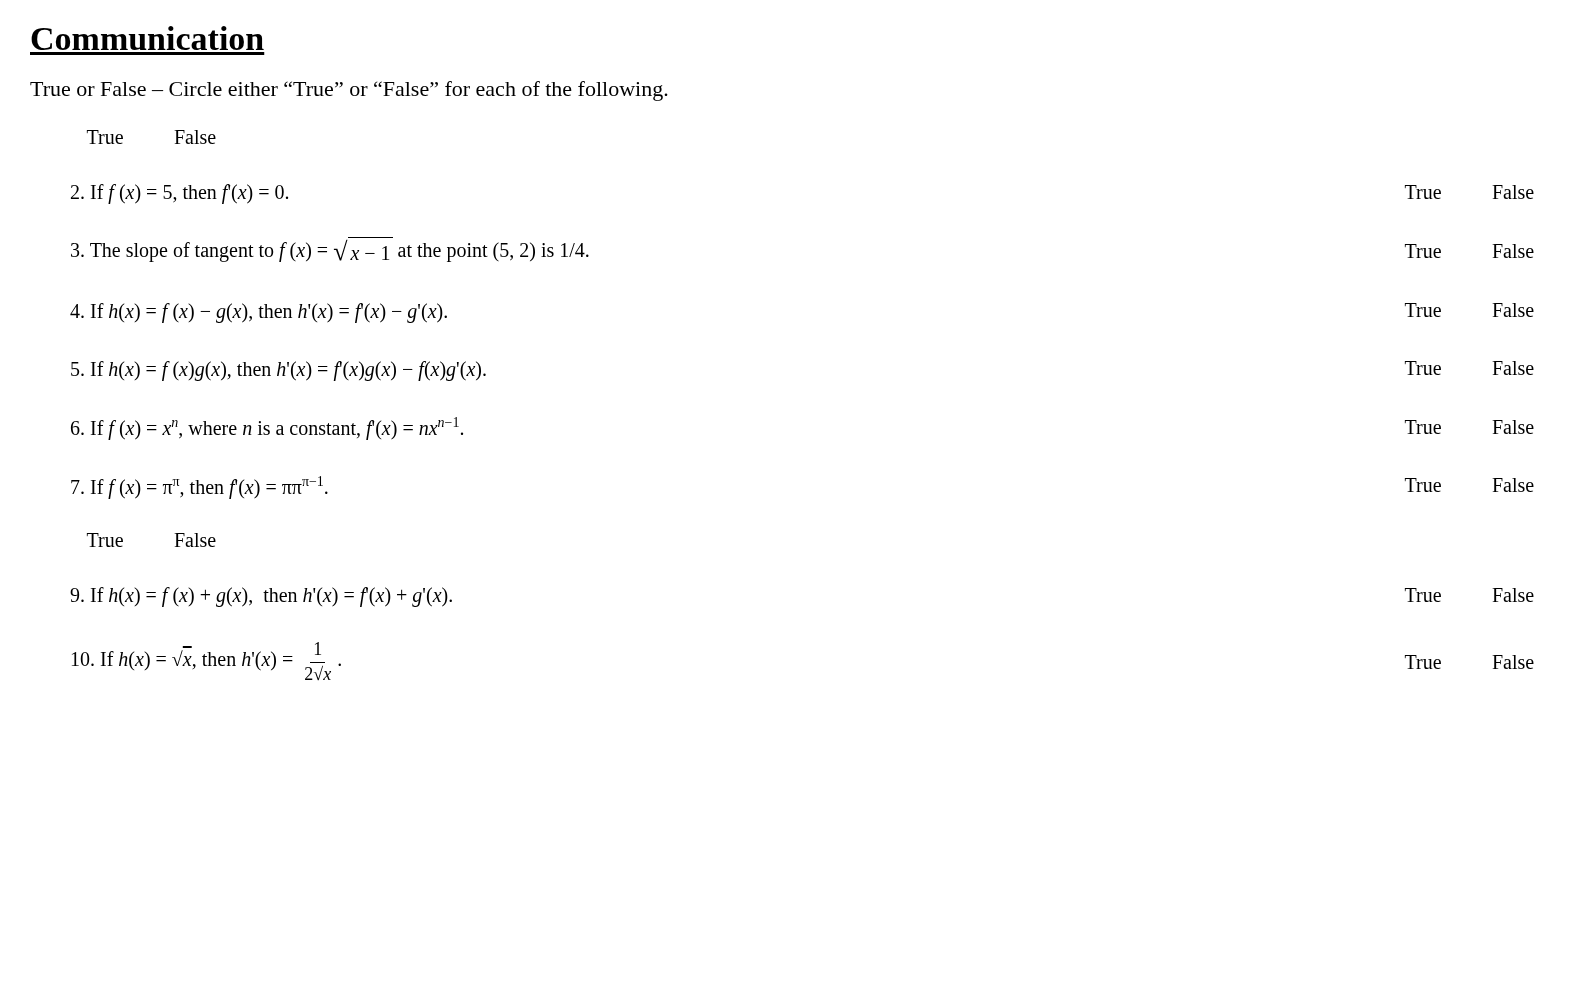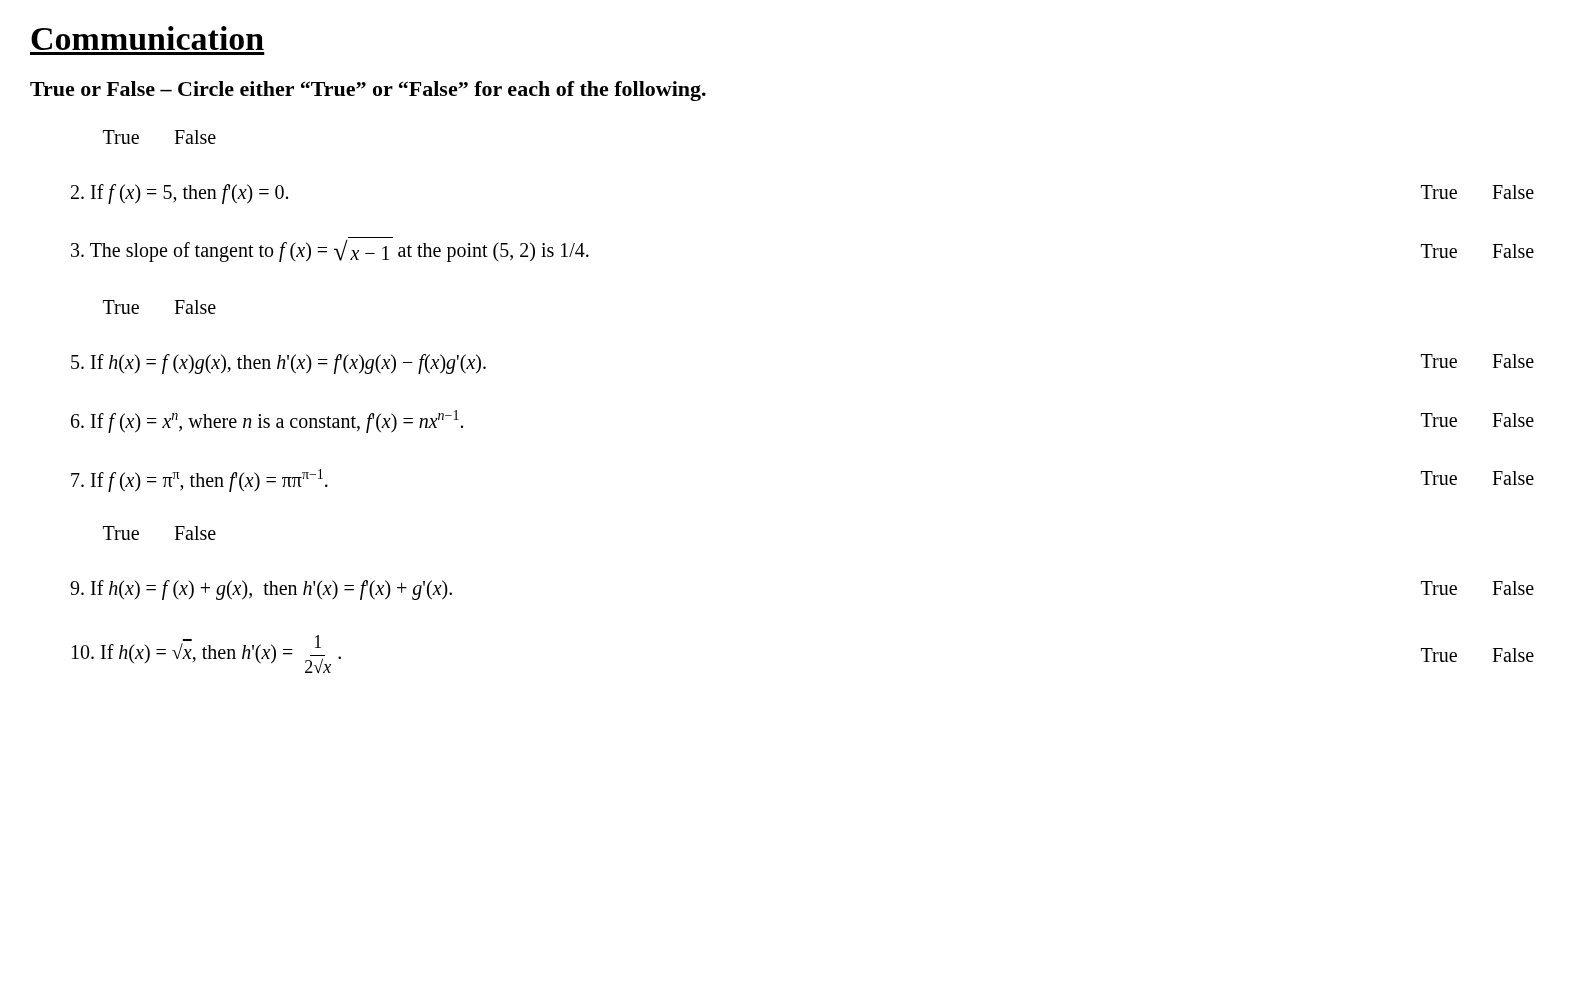--- a/index.html
+++ b/index.html
@@ -20,21 +20,21 @@
 
     .section-title {
       font-size: 34px;
       font-weight: bold;
       text-decoration: underline;
       margin-bottom: 18px;
     }
 
     .instructions {
       font-size: 22px;
-      font-weight: bold;
+      font-weight: normal;
       margin-bottom: 10px;
     }
 
     .questions-container {
       width: 100%;
     }
 
     .question-row {
       display: flex;
       align-items: center;
@@ -44,21 +44,21 @@
     }
 
     .question-text {
       flex: 1;
       font-size: 20px;
       line-height: 1.5;
     }
 
     .true-false {
       display: flex;
-      gap: 24px;
+      gap: 40px;
       min-width: 160px;
       justify-content: flex-end;
       padding-right: 10px;
     }
 
     .tf-label {
       font-size: 20px;
       min-width: 50px;
       text-align: center;
     }
@@ -93,20 +93,21 @@
       <div class="question-text">3. The slope of tangent to <i>f</i> (<i>x</i>) = <span style="display:inline-flex;align-items:center;vertical-align:middle;">
           <span style="font-size:1.3em;line-height:1;">√</span>
           <span style="border-top:1.5px solid #000;padding:0 2px;margin-left:1px;"><i>x</i> − 1</span>
         </span> at the point (5, 2) is 1/4.</div>
       <div class="true-false">
         <span class="tf-label">True</span>
         <span class="tf-label">False</span>
       </div>
     </div>
     <div class="question-row">
+      <div class="question-text">4. If <i>h</i>(<i>x</i>) = <i>f</i> (<i>x</i>) − <i>g</i>(<i>x</i>), then <i>h</i>'(<i>x</i>) = <i>f</i>'(<i>x</i>) − <i>g</i>'(<i>x</i>).</div>
       <div class="true-false">
         <span class="tf-label">True</span>
         <span class="tf-label">False</span>
       </div>
     </div>
     <div class="question-row">
       <div class="question-text">5. If <i>h</i>(<i>x</i>) = <i>f</i> (<i>x</i>)<i>g</i>(<i>x</i>), then <i>h</i>'(<i>x</i>) = <i>f</i>'(<i>x</i>)<i>g</i>(<i>x</i>) − <i>f</i>(<i>x</i>)<i>g</i>'(<i>x</i>).</div>
       <div class="true-false">
         <span class="tf-label">True</span>
         <span class="tf-label">False</span>

